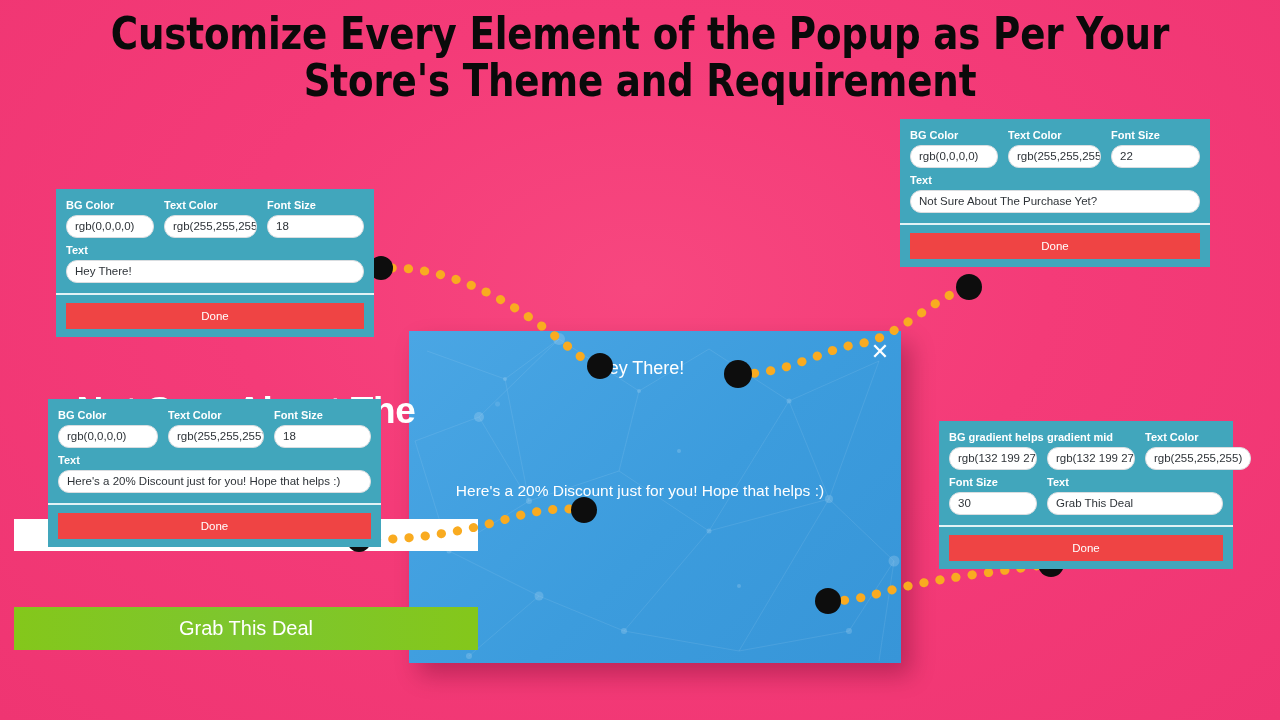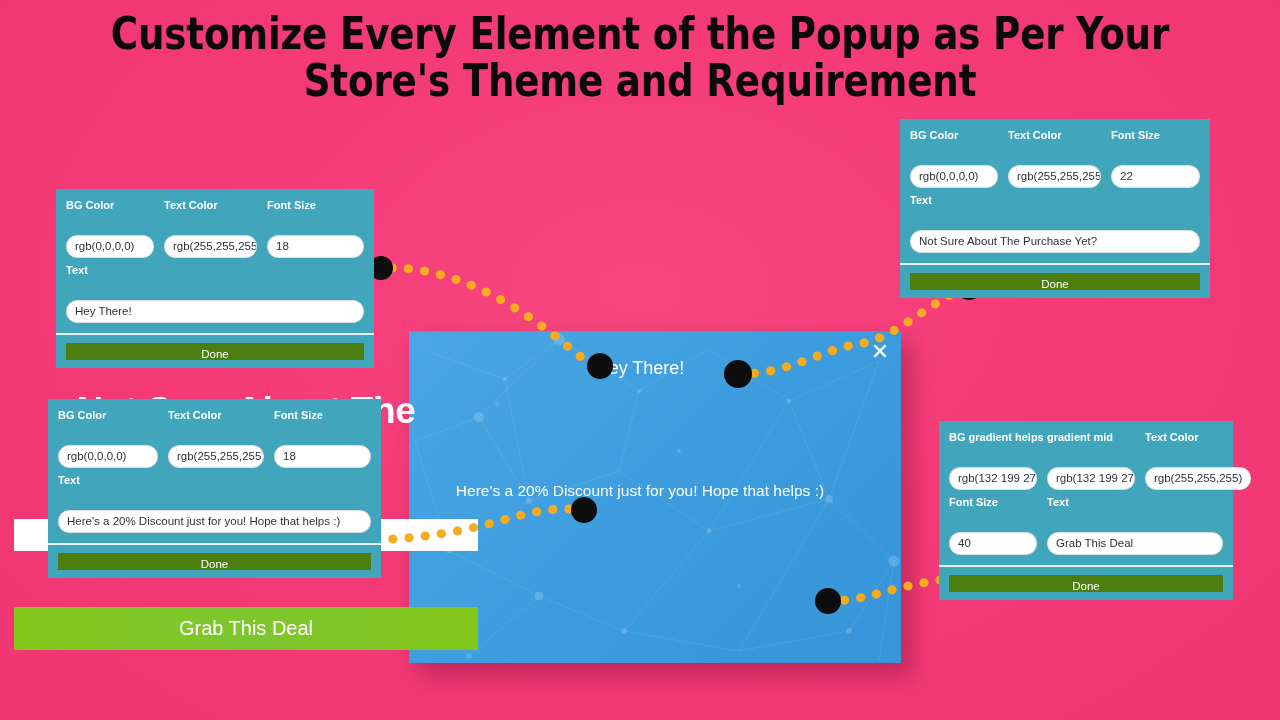--- a/index.html
+++ b/index.html
@@ -57,21 +57,21 @@
     position: absolute;
     background: #41a6bc;
     z-index: 4;
     padding: 10px 10px 0 10px;
   }
   .panel .row {
     display: flex;
     gap: 10px;
     margin-bottom: 6px;
   }
-  .field { display: flex; flex-direction: column; gap: 20px; }
+  .field { display: flex; flex-direction: column; }
   .field.grow { flex: 1 1 auto; }
   .field-label {
     color: #ffffff;
     font-size: 11px;
     font-weight: bold;
     margin-bottom: 4px;
     white-space: nowrap;
   }
   .field-input {
     background: #ffffff;
@@ -89,25 +89,25 @@
   .panel-sep {
     height: 2px;
     background: #ffffff;
     opacity: .85;
     margin: 10px -10px 0 -10px;
   }
   .done-wrap { padding: 8px 0 8px 0; }
   .done-btn {
     display: block;
     width: 100%;
-    background: #4d7c0f;
+    background: #ef4444;
     color: #ffffff;
     font-size: 11.5px;
     text-align: center;
-    height: 17px;
+    height: 26px;
     line-height: 22px;
     border: none;
     font-family: "Liberation Sans", sans-serif;
     cursor: pointer;
   }
 
   
   #panel-heading   { left: 56px;  top: 189px; width: 318px; }
   #panel-title     { left: 900px; top: 119px; width: 310px; }
   #panel-subtitle  { left: 48px;  top: 399px; width: 333px; }
@@ -375,21 +375,21 @@
       <div class="field-input">rgb(132 199 27)</div>
     </div>
     <div class="field grow">
       <div class="field-label">Text Color</div>
       <div class="field-input">rgb(255,255,255)</div>
     </div>
   </div>
   <div class="row">
     <div class="field" style="width:88px">
       <div class="field-label">Font Size</div>
-      <div class="field-input">40</div>
+      <div class="field-input">30</div>
     </div>
     <div class="field grow">
       <div class="field-label">Text</div>
       <div class="field-input">Grab This Deal</div>
     </div>
   </div>
   <div class="panel-sep"></div>
   <div class="done-wrap">
     <button class="done-btn">Done</button>
   </div>

